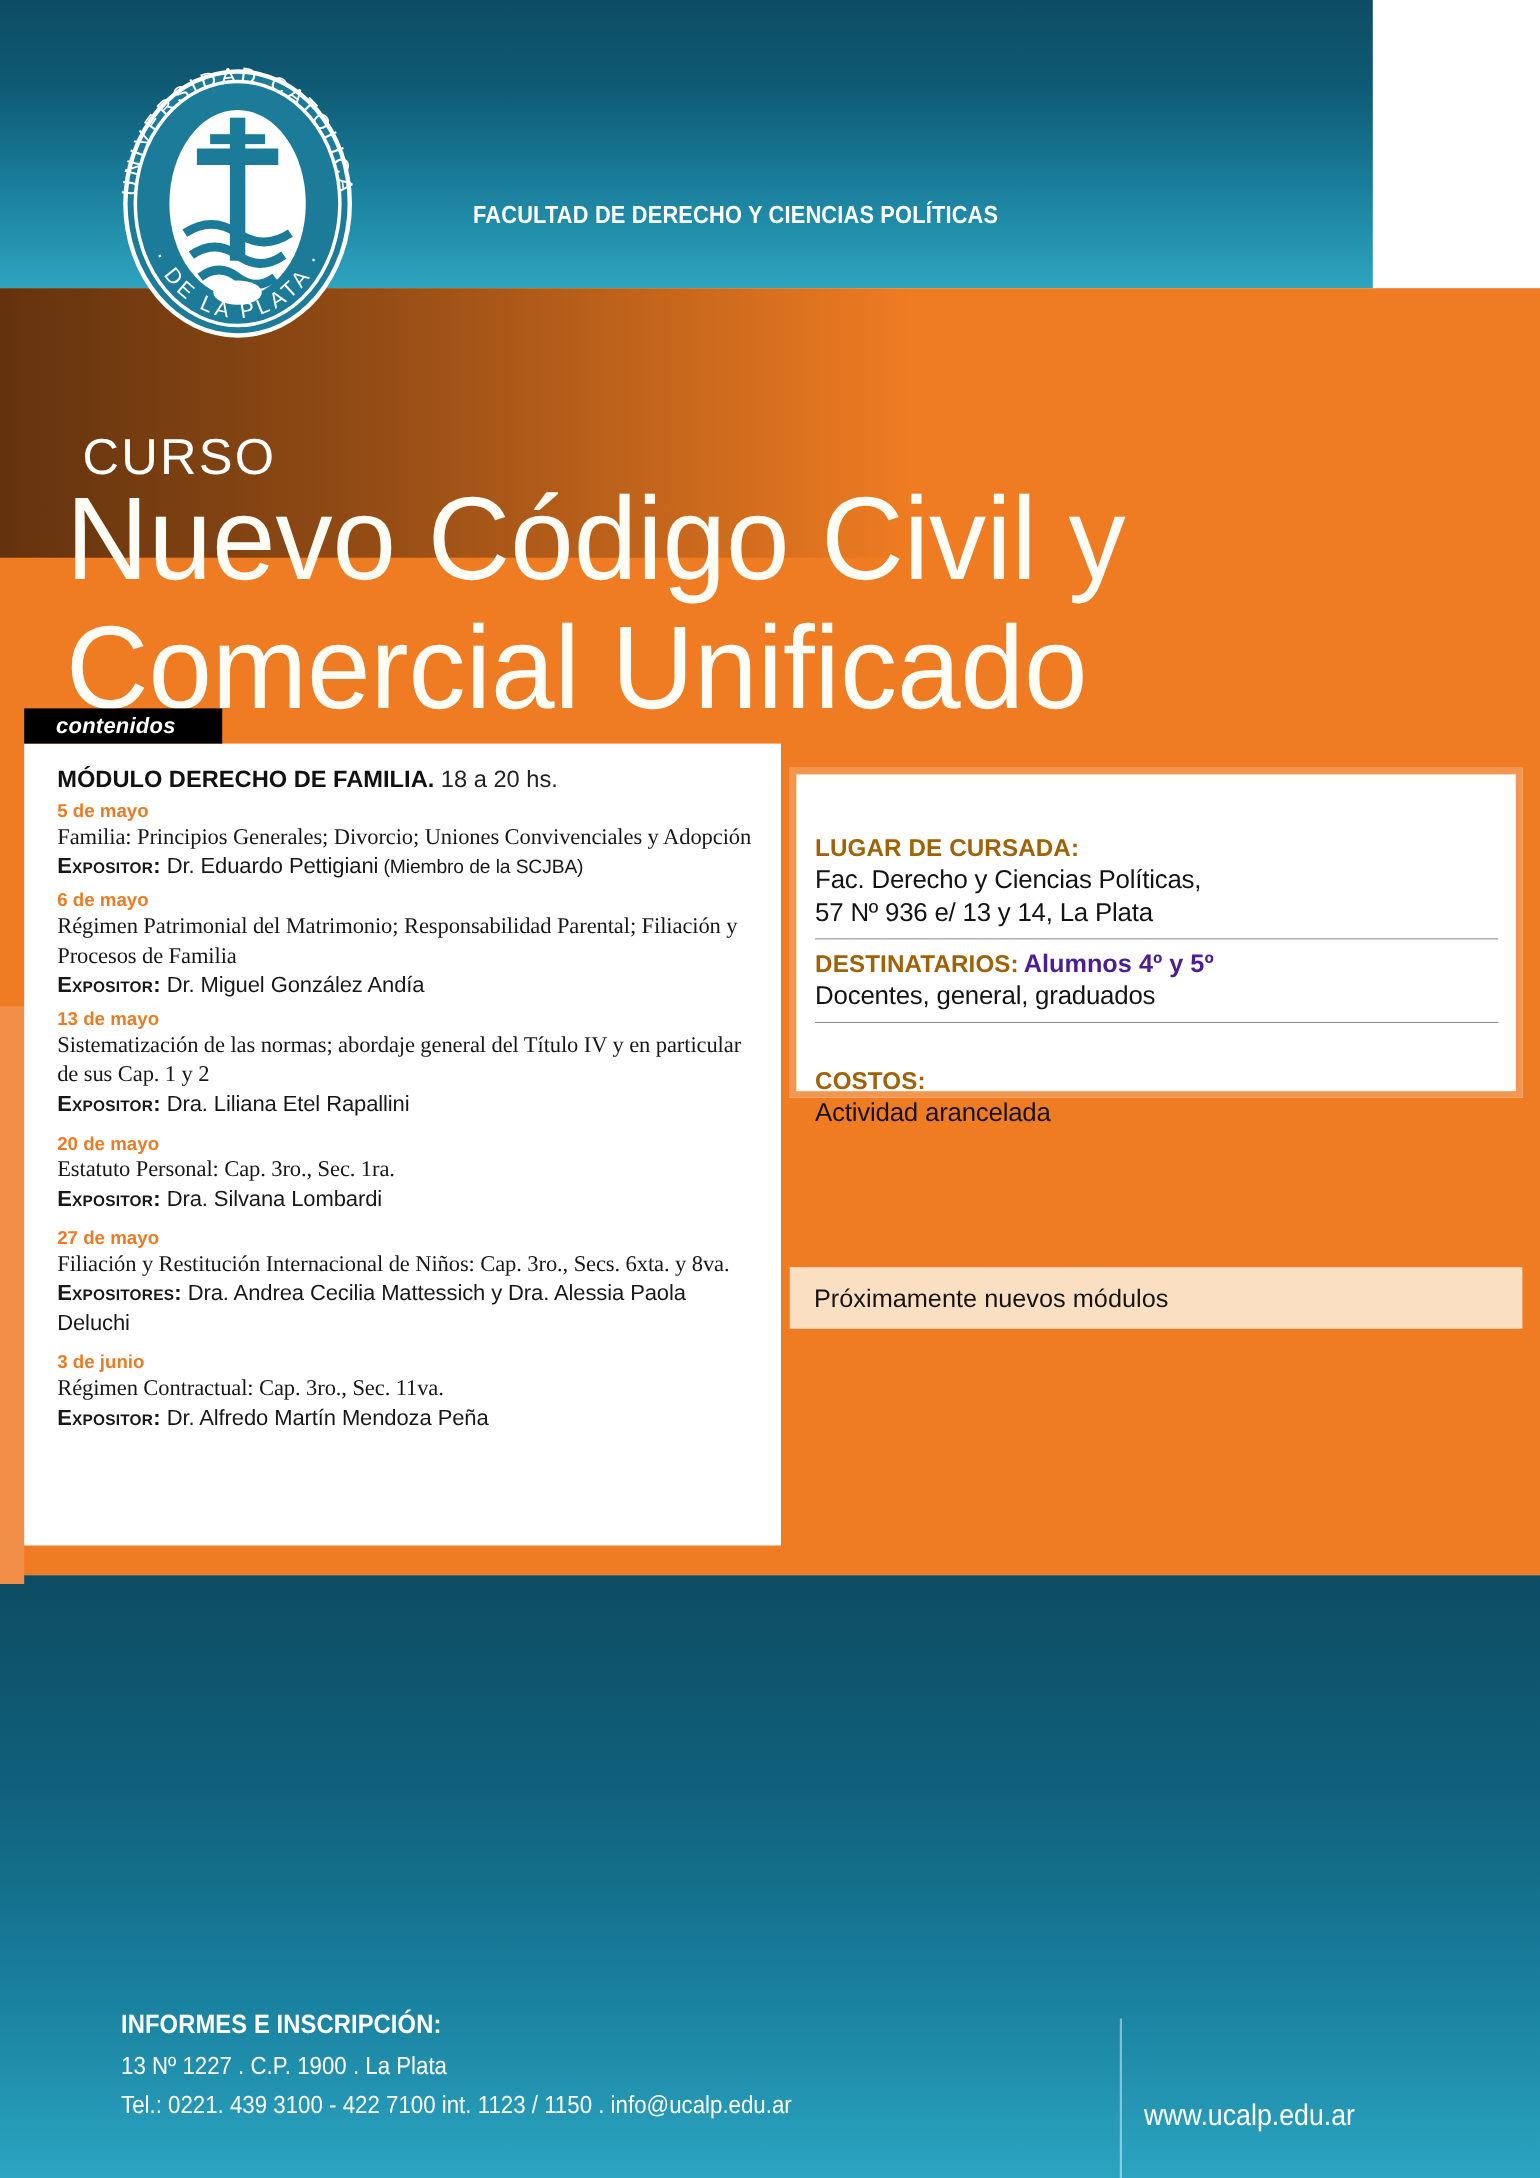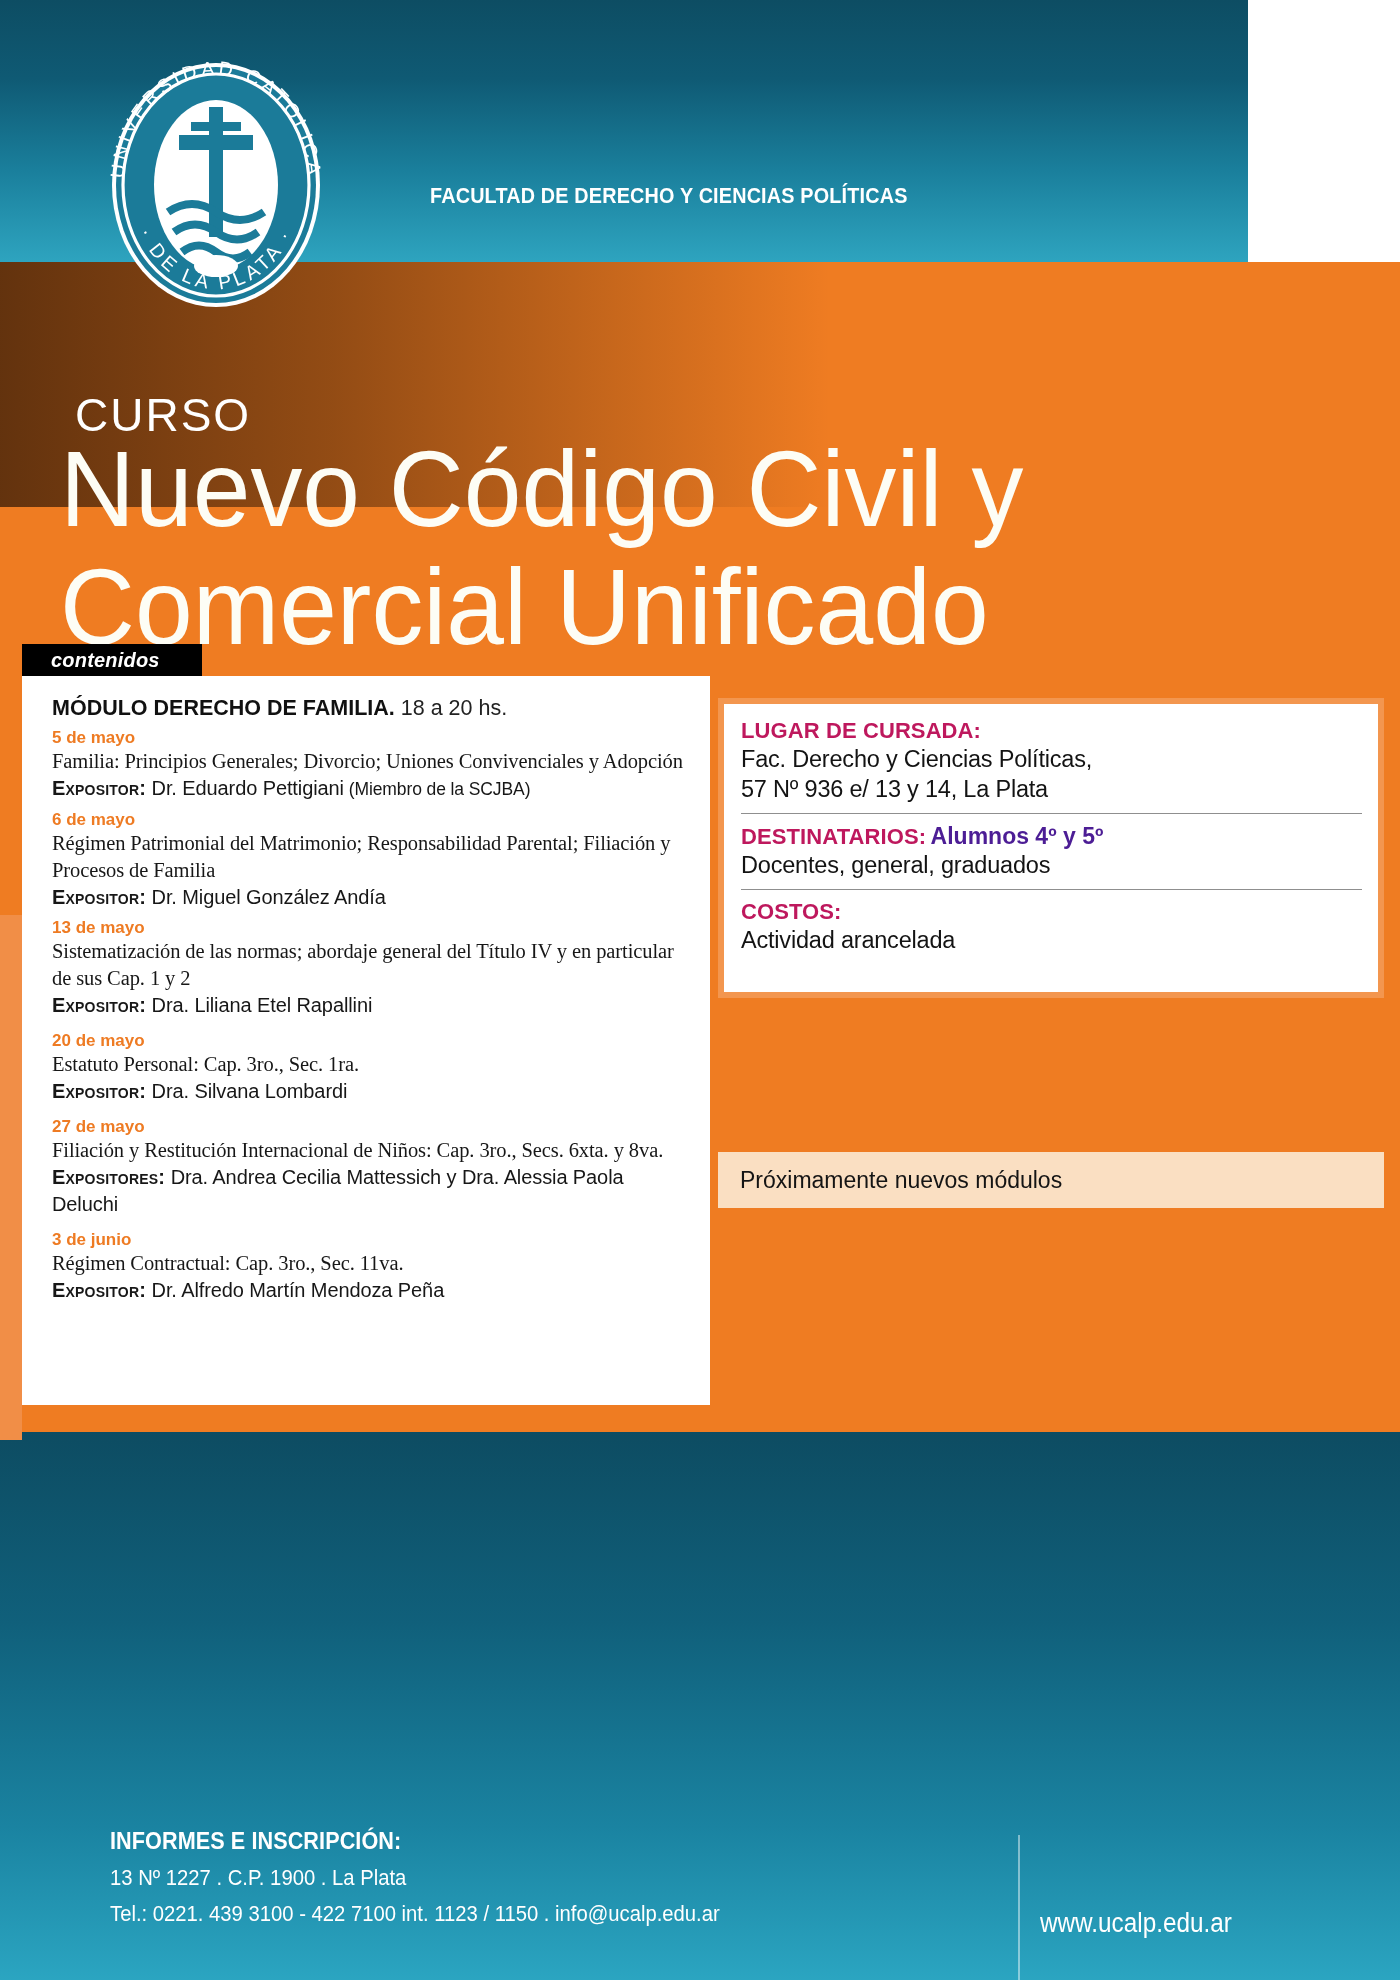--- a/index.html
+++ b/index.html
@@ -86,21 +86,21 @@
   }
   .exp{ font-size:20px; color:#171717; line-height:27px; letter-spacing:-0.1px; }
   .exp .lbl{ font-variant:small-caps; font-weight:600; letter-spacing:0.2px; }
   .exp .sm{ font-size:17.5px; }
   .gap-big{ margin-top:22px; }
   .gap-mid{ margin-top:12px; }
   .panel-wrap{
     position:absolute; left:718px; top:698px; width:666px; height:300px;
     border:6px solid #f3964f; background:#ffffff; z-index:7;
   }
-  .kicker{ font-size:22px; font-weight:bold; color:#be185d; letter-spacing:0.1px; }
+  .kicker{ font-size:22px; font-weight:bold; color:#a16207; letter-spacing:0.1px;margin-top:40px; }
   .ivalue{ font-size:23.5px; color:#131313; line-height:30px; letter-spacing:-0.2px; }
   .ivalue-b{ font-size:23px; color:#4c1d95; font-weight:bold; }
   .hr{ border-top:1.5px solid #8f8f8f; margin:9px 0 9px 0; }
   .row1{ padding:14px 16px 0 17px; }
 
   .proximamente{
     position:absolute; left:718px; top:1152px; width:666px; height:56px;
     background:#fadfc2; z-index:7;
     display:flex; align-items:center; padding-left:22px;
     font-size:23px; color:#141414;

